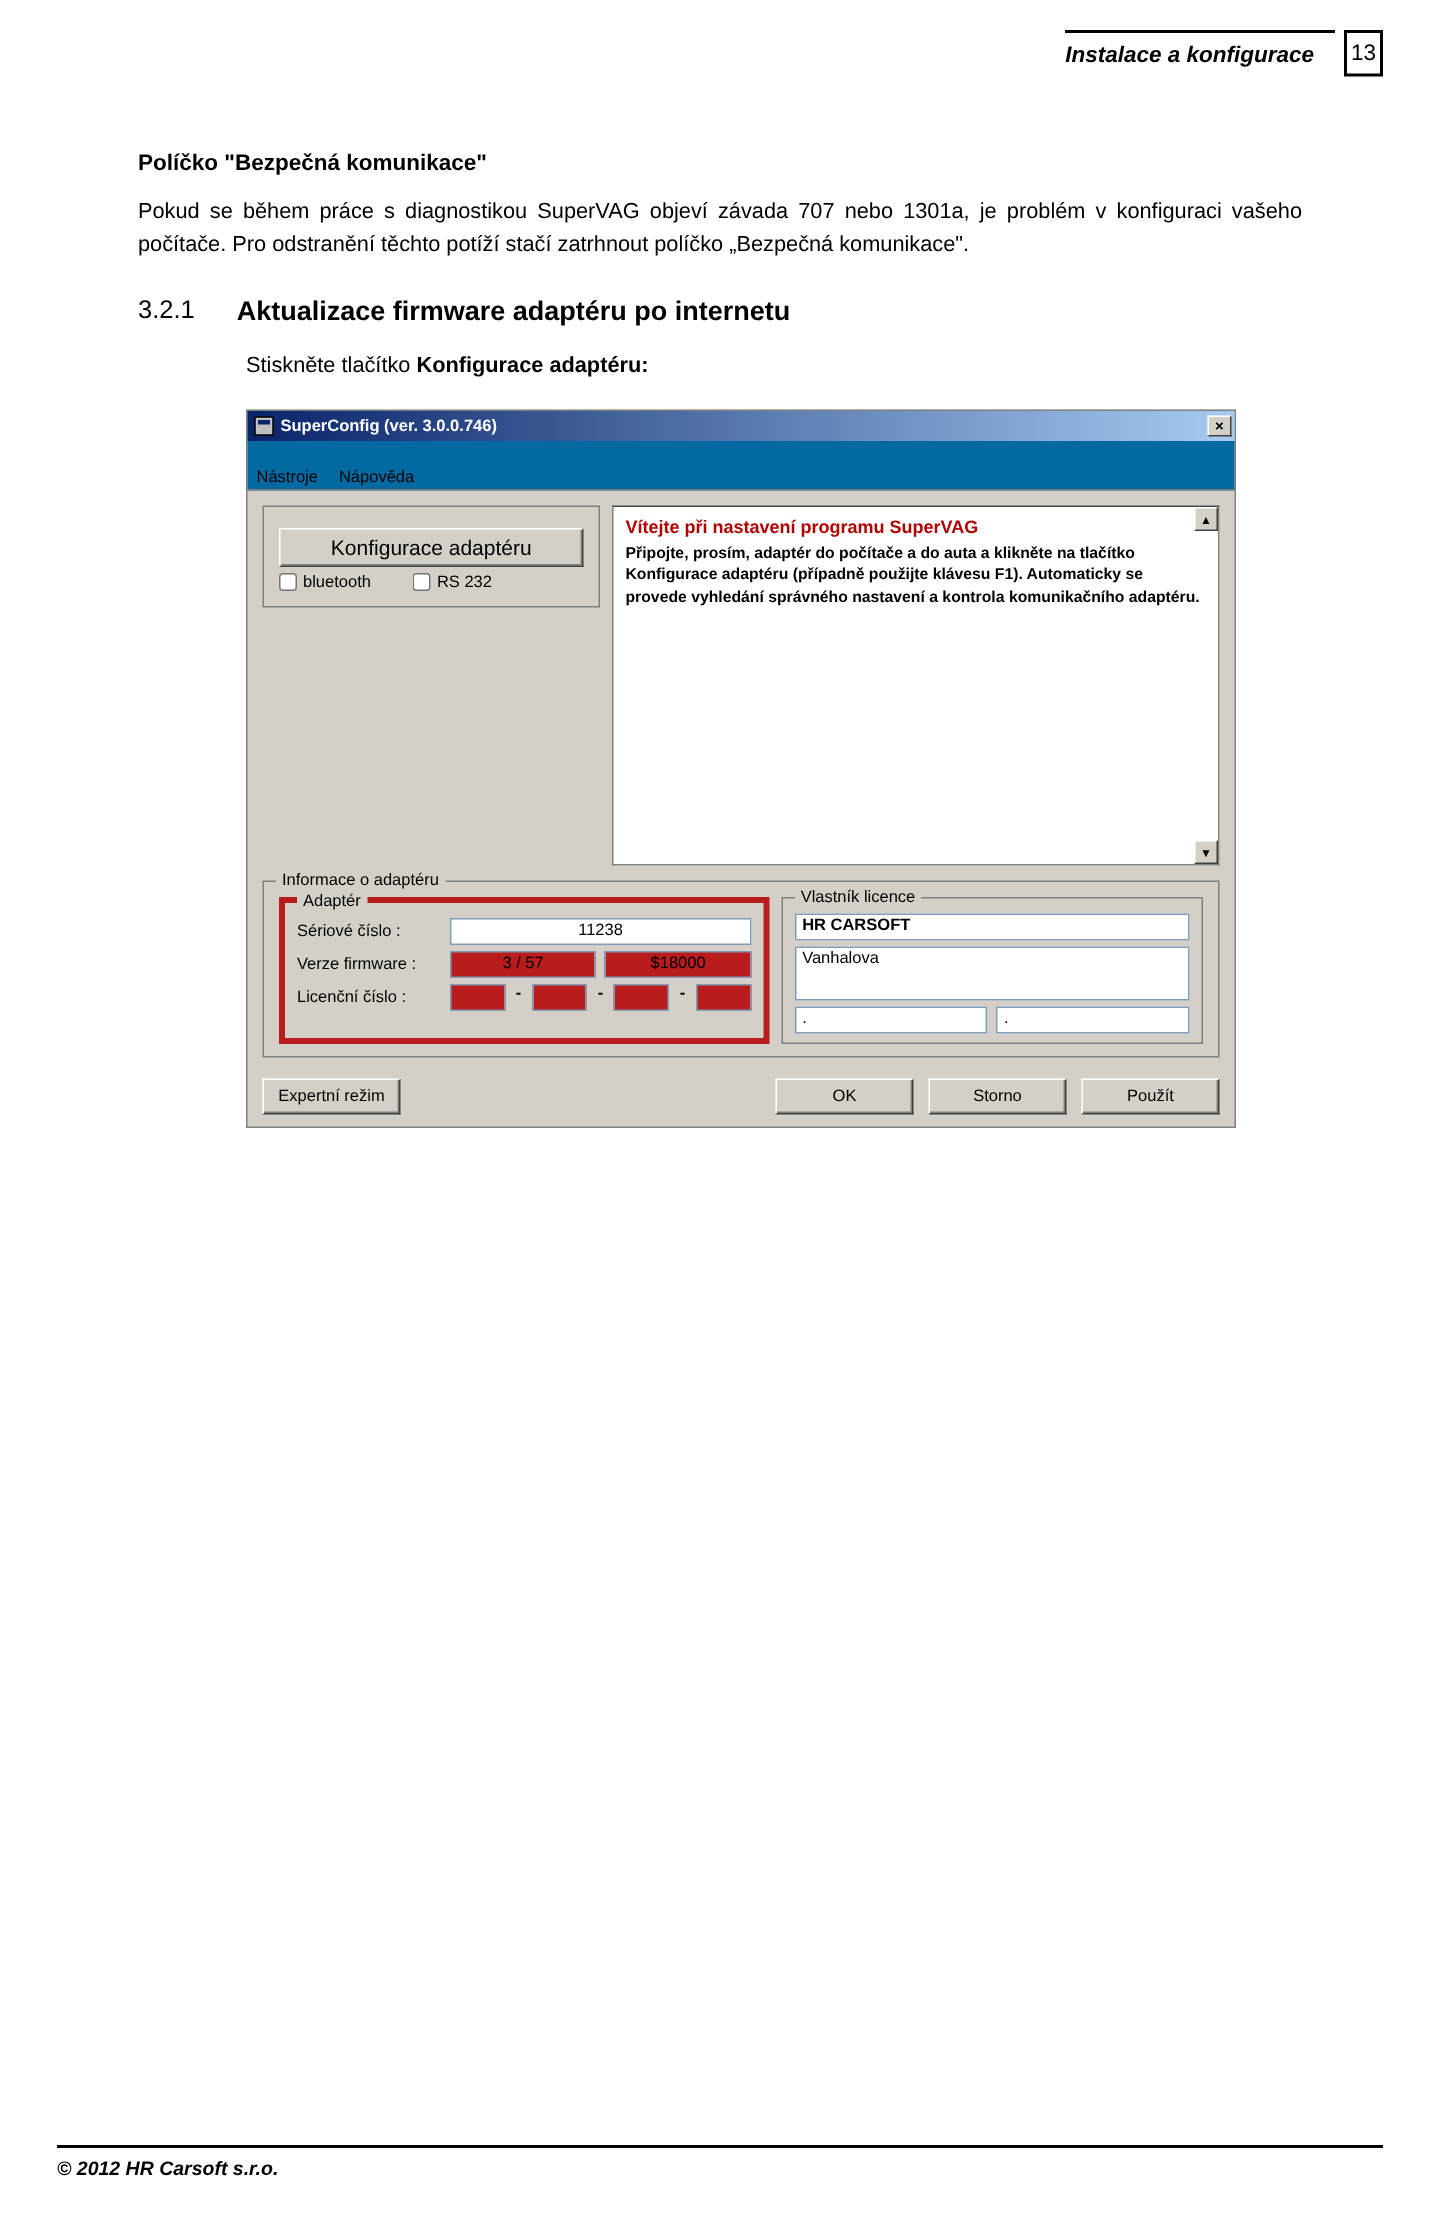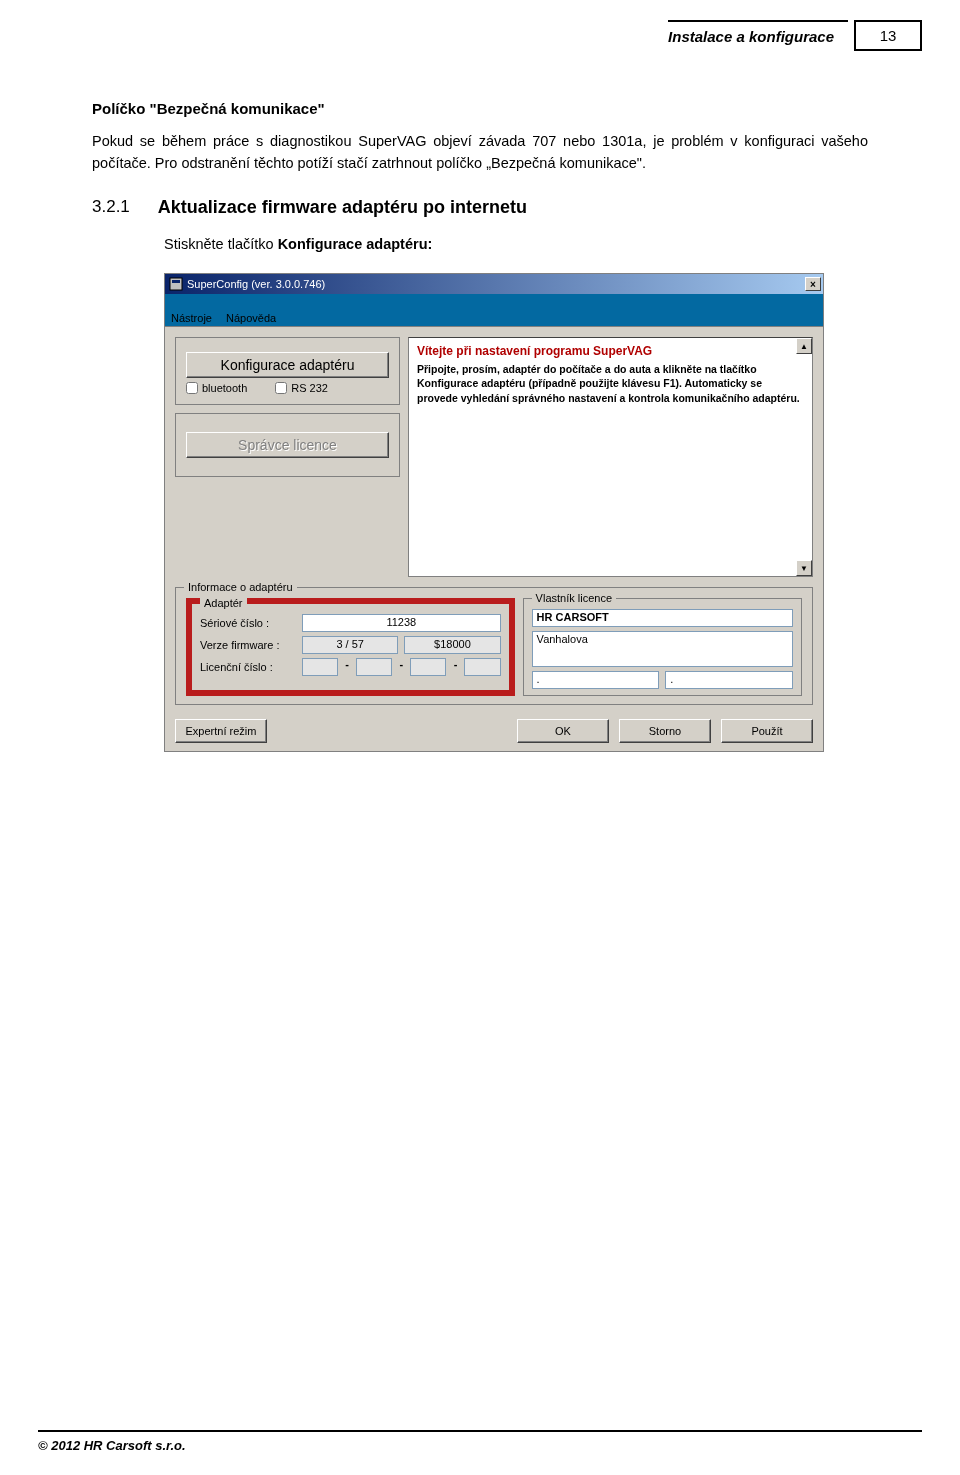--- a/index.html
+++ b/index.html
@@ -20,21 +20,21 @@
   }
   .header-title {
     font-weight: bold;
     font-size: 15px;
     font-style: italic;
     padding: 6px 14px 6px 0;
     border-top: 2px solid #000;
   }
   .page-num-box {
     border: 2px solid #000;
-    width: 68px;
+    width: 26px;
     font-size: 15px;
     display: flex;
     align-items: center;
     justify-content: center;
     margin-left: 6px;
   }
   .content {
     position: absolute;
     top: 100px;
     left: 92px;
@@ -88,21 +88,21 @@
     height: 20px;
     padding: 0 2px 0 4px;
   }
   .titlebar-icon {
     width: 14px; height: 14px;
     margin-right: 4px;
     display: inline-flex;
     align-items: center; justify-content: center;
     font-size: 10px;
   }
-  .titlebar-text { font-weight: normal; font-size: 11px; }
+  .titlebar-text { font-weight: bold; font-size: 11px; }
   .titlebar-close {
     margin-left: auto;
     width: 16px; height: 14px;
     background: #d4d0c8;
     border: 1px solid #fff;
     border-right-color: #404040;
     border-bottom-color: #404040;
     display: flex; align-items: center; justify-content: center;
     font-size: 10px; font-weight: bold;
     color: #000;
@@ -204,21 +204,21 @@
   .adapter-group {
     border: 1px solid #808080;
     padding: 10px 10px 8px;
     position: relative;
     margin-top: 6px;
     display: flex;
     gap: 8px;
   }
   .adapter-left {
     flex: 1.15;
-    border: 6px solid #b91c1c;
+    border: 4px solid #b91c1c;
     padding: 10px 8px 6px;
     position: relative;
   }
   .adapter-right {
     flex: 1;
     border: 1px solid #808080;
     padding: 10px 8px 6px;
     position: relative;
   }
   .kv-row { display: flex; align-items: center; margin-bottom: 4px; font-size: 11px; gap: 6px;}
@@ -227,21 +227,21 @@
     flex: 1;
     background: #fff;
     border: 1px solid #7f9db9;
     height: 18px;
     padding: 1px 4px;
     font-size: 11px;
     text-align: center;
   }
   .kv-multi { display: flex; gap: 6px; flex: 1; }
   .kv-multi .seg {
-    background: #e5e5e5;
+    background: #b91c1c;
     border: 1px solid #7f9db9;
     height: 18px;
     padding: 1px 12px;
     font-size: 11px;
     text-align: center;
     flex: 1;
   }
   .kv-sep {
     width: 6px; text-align:center; font-weight:bold;
   }
@@ -353,23 +353,20 @@
               <label class="cb">
                 <input type="checkbox" style="">
                 <span>bluetooth</span>
               </label>
               <label class="cb">
                 <input type="checkbox" style="">
                 <span>RS 232</span>
               </label>
             </div>
           </div>
-          <div class="fieldset-plain" style="padding:18px 10px;">
-            <button class="wide-btn disabled">Správce licence</button>
-          </div>
         </div>
         <div class="info-panel">
           <div class="scroll-up">▲</div>
           <div class="welcome-title">Vítejte při nastavení programu SuperVAG</div>
           <div class="welcome-body">Připojte, prosím, adaptér do počítače a do auta a klikněte na tlačítko Konfigurace adaptéru (případně použijte klávesu F1). Automaticky se provede vyhledání správného nastavení a kontrola komunikačního adaptéru.</div>
           <div class="scroll-dn">▼</div>
         </div>
       </div>
 
       <div class="adapter-group">

